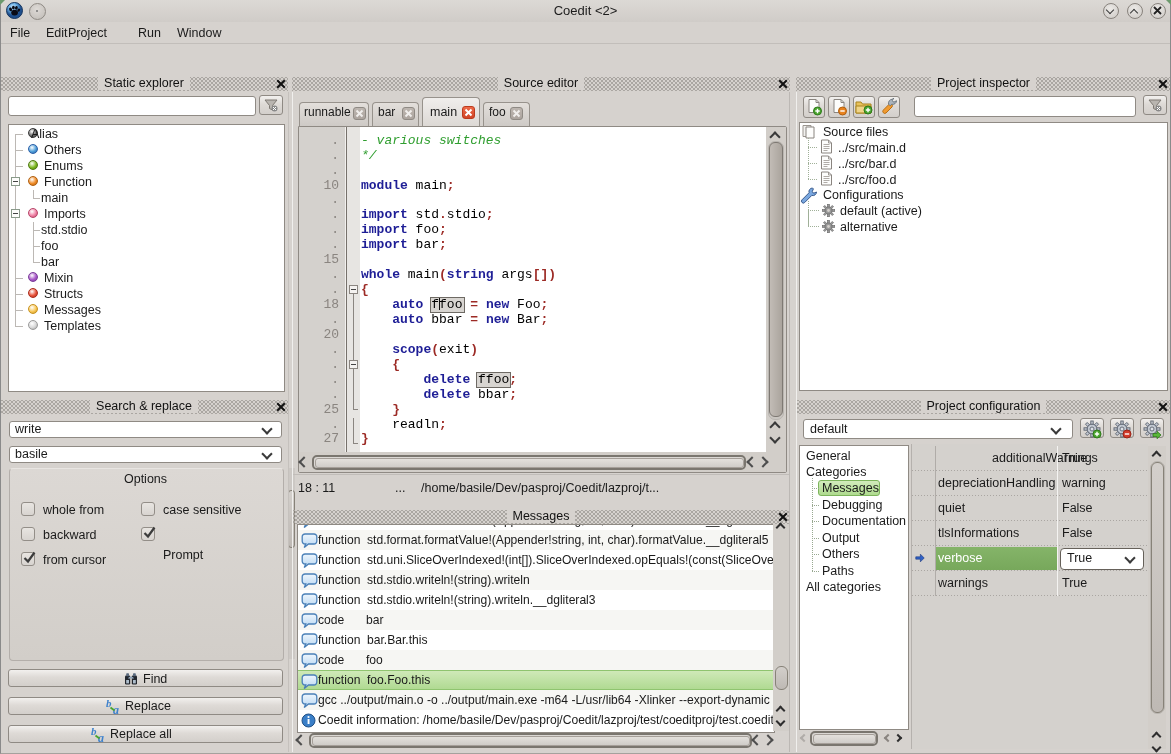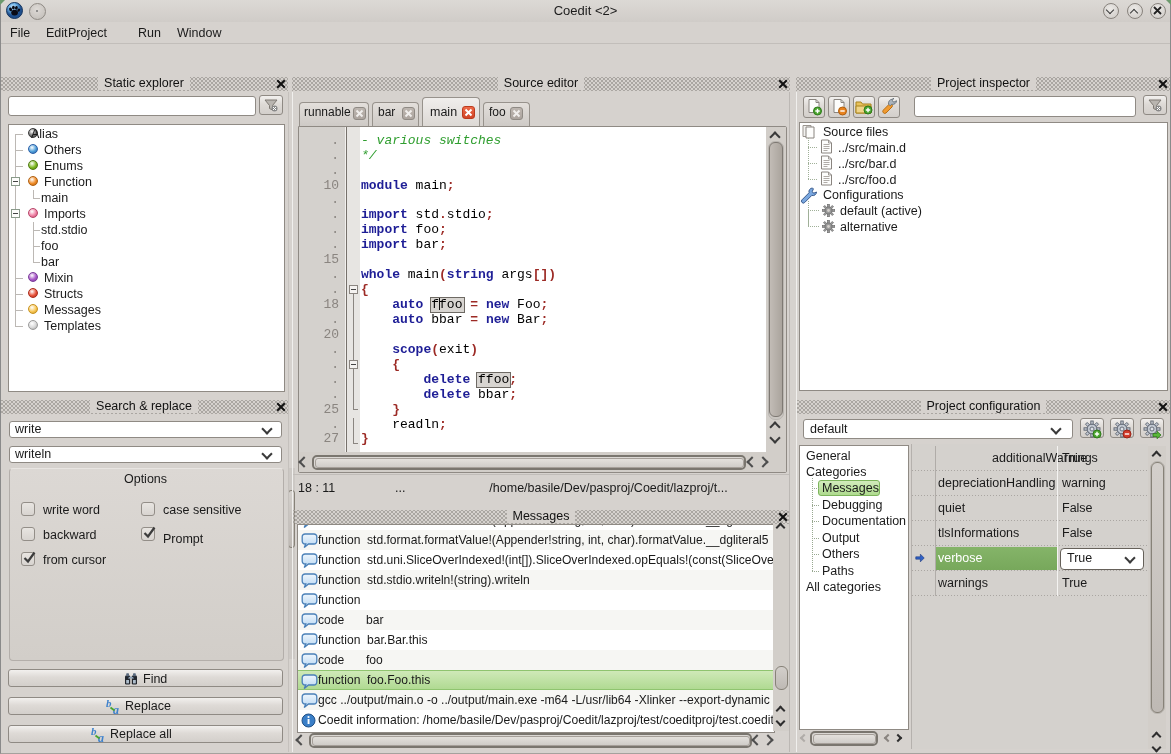--- a/index.html
+++ b/index.html
@@ -126,33 +126,33 @@
 <div class="ab" style="left:15px;top:325.5px;width:8px;height:1px;background:#bcb8b4"></div>
 <div class="dot" style="left:28px;top:320px;background:radial-gradient(circle at 38% 32%,#ffffff,#d8d8d8 55%,#9a9a9a);border:1px solid #9a9a9a"></div>
 <div class="trow" style="left:44px;top:319px">Templates</div>
 
 <div class="hd" style="left:0;top:400px;width:288px"><span>Search &amp; replace</span></div>
 <svg class="hx" style="left:276px;top:402px" width="10" height="10">
     <path d="M1.2 1.2 L8.8 8.8 M8.8 1.2 L1.2 8.8" stroke="#111" stroke-width="2"></path>
   </svg>
 <div class="combo" style="left:9px;top:421px;width:273px;height:17px"><span style="padding-left:5px">write</span></div>
 <div class="cv cvd" style="left:263px;top:425px;width:8px;height:8px"></div>
-<div class="combo" style="left:9px;top:446px;width:273px;height:17px"><span style="padding-left:5px">writeln</span></div>
+<div class="combo" style="left:9px;top:446px;width:273px;height:17px"><span style="padding-left:5px">basile</span></div>
 <div class="cv cvd" style="left:263px;top:450px;width:8px;height:8px"></div>
 
 <div class="ab" style="left:9px;top:468px;width:273px;height:191px;background:linear-gradient(#dcd8d4,#d2cec9);border:1px solid #b3aeaa;border-top-color:#e8e5e2;border-radius:4px"></div>
 <div class="ab" style="left:9px;top:472px;width:273px;text-align:center">Options</div>
 <div class="cb" style="left:21px;top:502px"></div>
-<div class="ab" style="left:43px;top:503px">write word</div>
+<div class="ab" style="left:43px;top:503px">whole from</div>
 <div class="cb" style="left:141px;top:502px"></div>
 <div class="ab" style="left:163px;top:503px">case sensitive</div>
 <div class="cb" style="left:21px;top:527px"></div>
 <div class="ab" style="left:43px;top:528px">backward</div>
 <div class="cb" style="left:141px;top:527px"></div>
-<div class="ab" style="left:163px;top:532px">Prompt</div>
+<div class="ab" style="left:163px;top:548px">Prompt</div>
 <svg class="ab" style="left:142px;top:525px" width="15" height="15">
     <path d="M2.5 8 L6 11.5 L12.5 2.5" fill="none" stroke="#3c3c3c" stroke-width="2.2"></path>
   </svg>
 <div class="cb" style="left:21px;top:552px"></div>
 <div class="ab" style="left:43px;top:553px">from cursor</div>
 <svg class="ab" style="left:22px;top:550px" width="15" height="15">
     <path d="M2.5 8 L6 11.5 L12.5 2.5" fill="none" stroke="#3c3c3c" stroke-width="2.2"></path>
   </svg>
 
 <div class="ab" style="left:288px;top:468px;width:7px;height:191px;background:#ccc8c4"></div>
@@ -287,21 +287,21 @@
 <div class="ab" style="left:299px;top:452px;width:487px;height:20px;background:#d2cec9"></div>
 <div class="cv cvl" style="left:300px;top:458px;width:8px;height:8px;border-color:#4e4e4e"></div>
 <div class="tr" style="left:312px;top:455px;width:434px;height:15px"></div>
 <div class="th" style="left:314.5px;top:457.5px;width:429px;height:10px"></div>
 <div class="cv cvl" style="left:748px;top:458px;width:8px;height:8px;border-color:#4e4e4e"></div>
 <div class="cv cvr" style="left:759px;top:458px;width:8px;height:8px;border-color:#4e4e4e"></div>
 
 <div class="ab" style="left:292px;top:474px;width:498px;height:1px;background:#c1bdb9"></div>
 <div class="ab" style="left:298px;top:481px">18 : 11</div>
 <div class="ab" style="left:395px;top:481px">...</div>
-<div class="ab" style="left:430px;top:481px;width:357px;text-align:center">/home/basile/Dev/pasproj/Coedit/lazproj/t...</div>
+<div class="ab" style="left:421px;top:481px;width:357px;text-align:left">/home/basile/Dev/pasproj/Coedit/lazproj/t...</div>
 
 <div class="hd" style="left:292px;top:510px;width:498px"><span>Messages</span></div>
 <svg class="hx" style="left:778px;top:512px" width="10" height="10">
     <path d="M1.2 1.2 L8.8 8.8 M8.8 1.2 L1.2 8.8" stroke="#111" stroke-width="2"></path>
   </svg>
 <div class="wbox" style="left:297px;top:524px;width:476px;height:207px;overflow:hidden" id="msglist">
     <div class="mrow" style="top:-15px;background:#fff"><svg class="bub" width="17" height="16" viewBox="0 0 17 16">
         <defs>
           <linearGradient id="bg1" x1="0" y1="0" x2="0" y2="1">
             <stop offset="0" stop-color="#eef6fd"></stop>
@@ -343,21 +343,21 @@
       </svg><span style="margin-left:20px">function</span><span style="position:absolute;left:69px">std.stdio.writeln!(string).writeln</span></div>
 <div class="mrow" style="top:65px;background:#ffffff"><svg class="bub" width="17" height="16" viewBox="0 0 17 16">
         <defs>
           <linearGradient id="bg1" x1="0" y1="0" x2="0" y2="1">
             <stop offset="0" stop-color="#eef6fd"></stop>
             <stop offset="0.6" stop-color="#cde3f6"></stop>
             <stop offset="1" stop-color="#aed0ee"></stop>
           </linearGradient>
         </defs>
         <path d="M4 1 h9 a2.8 2.8 0 0 1 2.8 2.8 v4.4 a2.8 2.8 0 0 1 -2.8 2.8 h-5.5 l-4.3 3.6 l1.6 -3.6 h-0.8 a2.8 2.8 0 0 1 -2.8 -2.8 v-4.4 a2.8 2.8 0 0 1 2.8 -2.8 z" fill="url(#bg1)" stroke="#4a80b8" stroke-width="1.3"></path>
-      </svg><span style="margin-left:20px">function</span></div>
+      </svg><span style="margin-left:20px">function</span><span style="position:absolute;left:69px">std.stdio.writeln!(string).writeln.__dgliteral3</span></div>
 <div class="mrow" style="top:85px;background:#f6f6f3"><svg class="bub" width="17" height="16" viewBox="0 0 17 16">
         <defs>
           <linearGradient id="bg1" x1="0" y1="0" x2="0" y2="1">
             <stop offset="0" stop-color="#eef6fd"></stop>
             <stop offset="0.6" stop-color="#cde3f6"></stop>
             <stop offset="1" stop-color="#aed0ee"></stop>
           </linearGradient>
         </defs>
         <path d="M4 1 h9 a2.8 2.8 0 0 1 2.8 2.8 v4.4 a2.8 2.8 0 0 1 -2.8 2.8 h-5.5 l-4.3 3.6 l1.6 -3.6 h-0.8 a2.8 2.8 0 0 1 -2.8 -2.8 v-4.4 a2.8 2.8 0 0 1 2.8 -2.8 z" fill="url(#bg1)" stroke="#4a80b8" stroke-width="1.3"></path>
       </svg><span style="margin-left:20px">code</span><span style="position:absolute;left:68px">bar</span></div>

